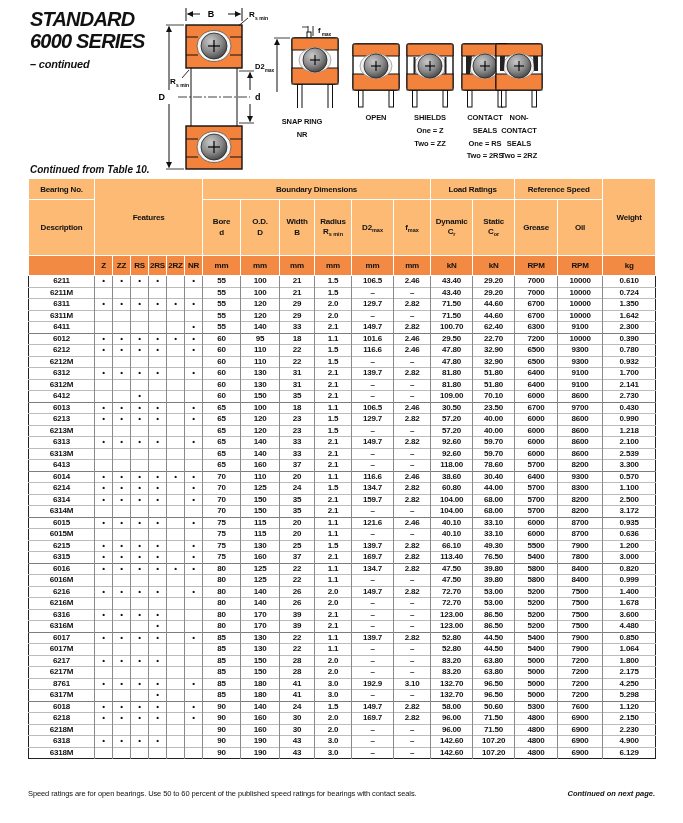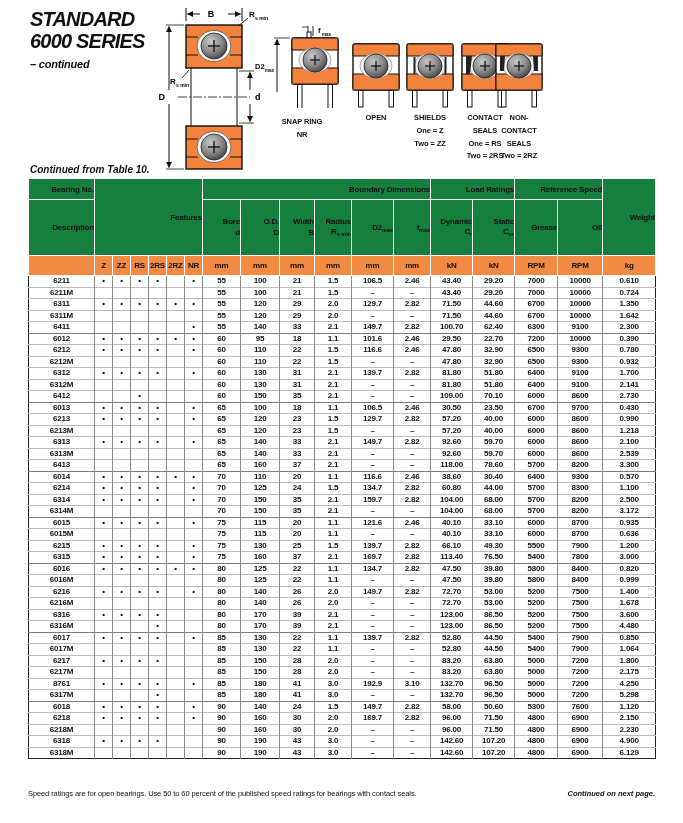--- a/index.html
+++ b/index.html
@@ -24,21 +24,21 @@
   .v-snapring .caption { margin-top:4px; }
 
   svg text { font-family:"Liberation Sans",sans-serif; font-weight:bold; }
 
   
   table.spec { position:absolute; left:28px; top:178px; width:627px;
     border-collapse:collapse; table-layout:fixed;
     border:1.5px solid #222; }
   .spec th, .spec td { text-align:center; vertical-align:middle; padding:0;
     font-size:8px; font-weight:bold; letter-spacing:-0.2px; overflow:hidden; }
-  .spec thead th { background:#15803d; border:1.5px solid #fff;text-align:right; }
+  .spec thead th { background:#fdba74; border:1.5px solid #fff; }
   .spec thead .rowA th { height:21px; }
   .spec thead .rowB th { height:56px; }
   .spec thead .units td { background:#f28a44; border:1.5px solid #fff; height:20px; }
   .spec tbody { border-top:1.6px solid #222; }
   .spec tbody td { height:10.8px; line-height:10.5px; border-right:1px solid #8a8a8a; border-top:1px solid #bcbcbc; background:#fff; }
   .spec tbody td:last-child { border-right:none; }
   .spec tbody tr:first-child td { border-top:none; }
   .spec tbody tr.grp td { border-top:1px solid #7d7d7d; }
   .hdr2 { line-height:1.35; }
   sub.s { font-size:5.5px; letter-spacing:0; vertical-align:-1.5px; }

